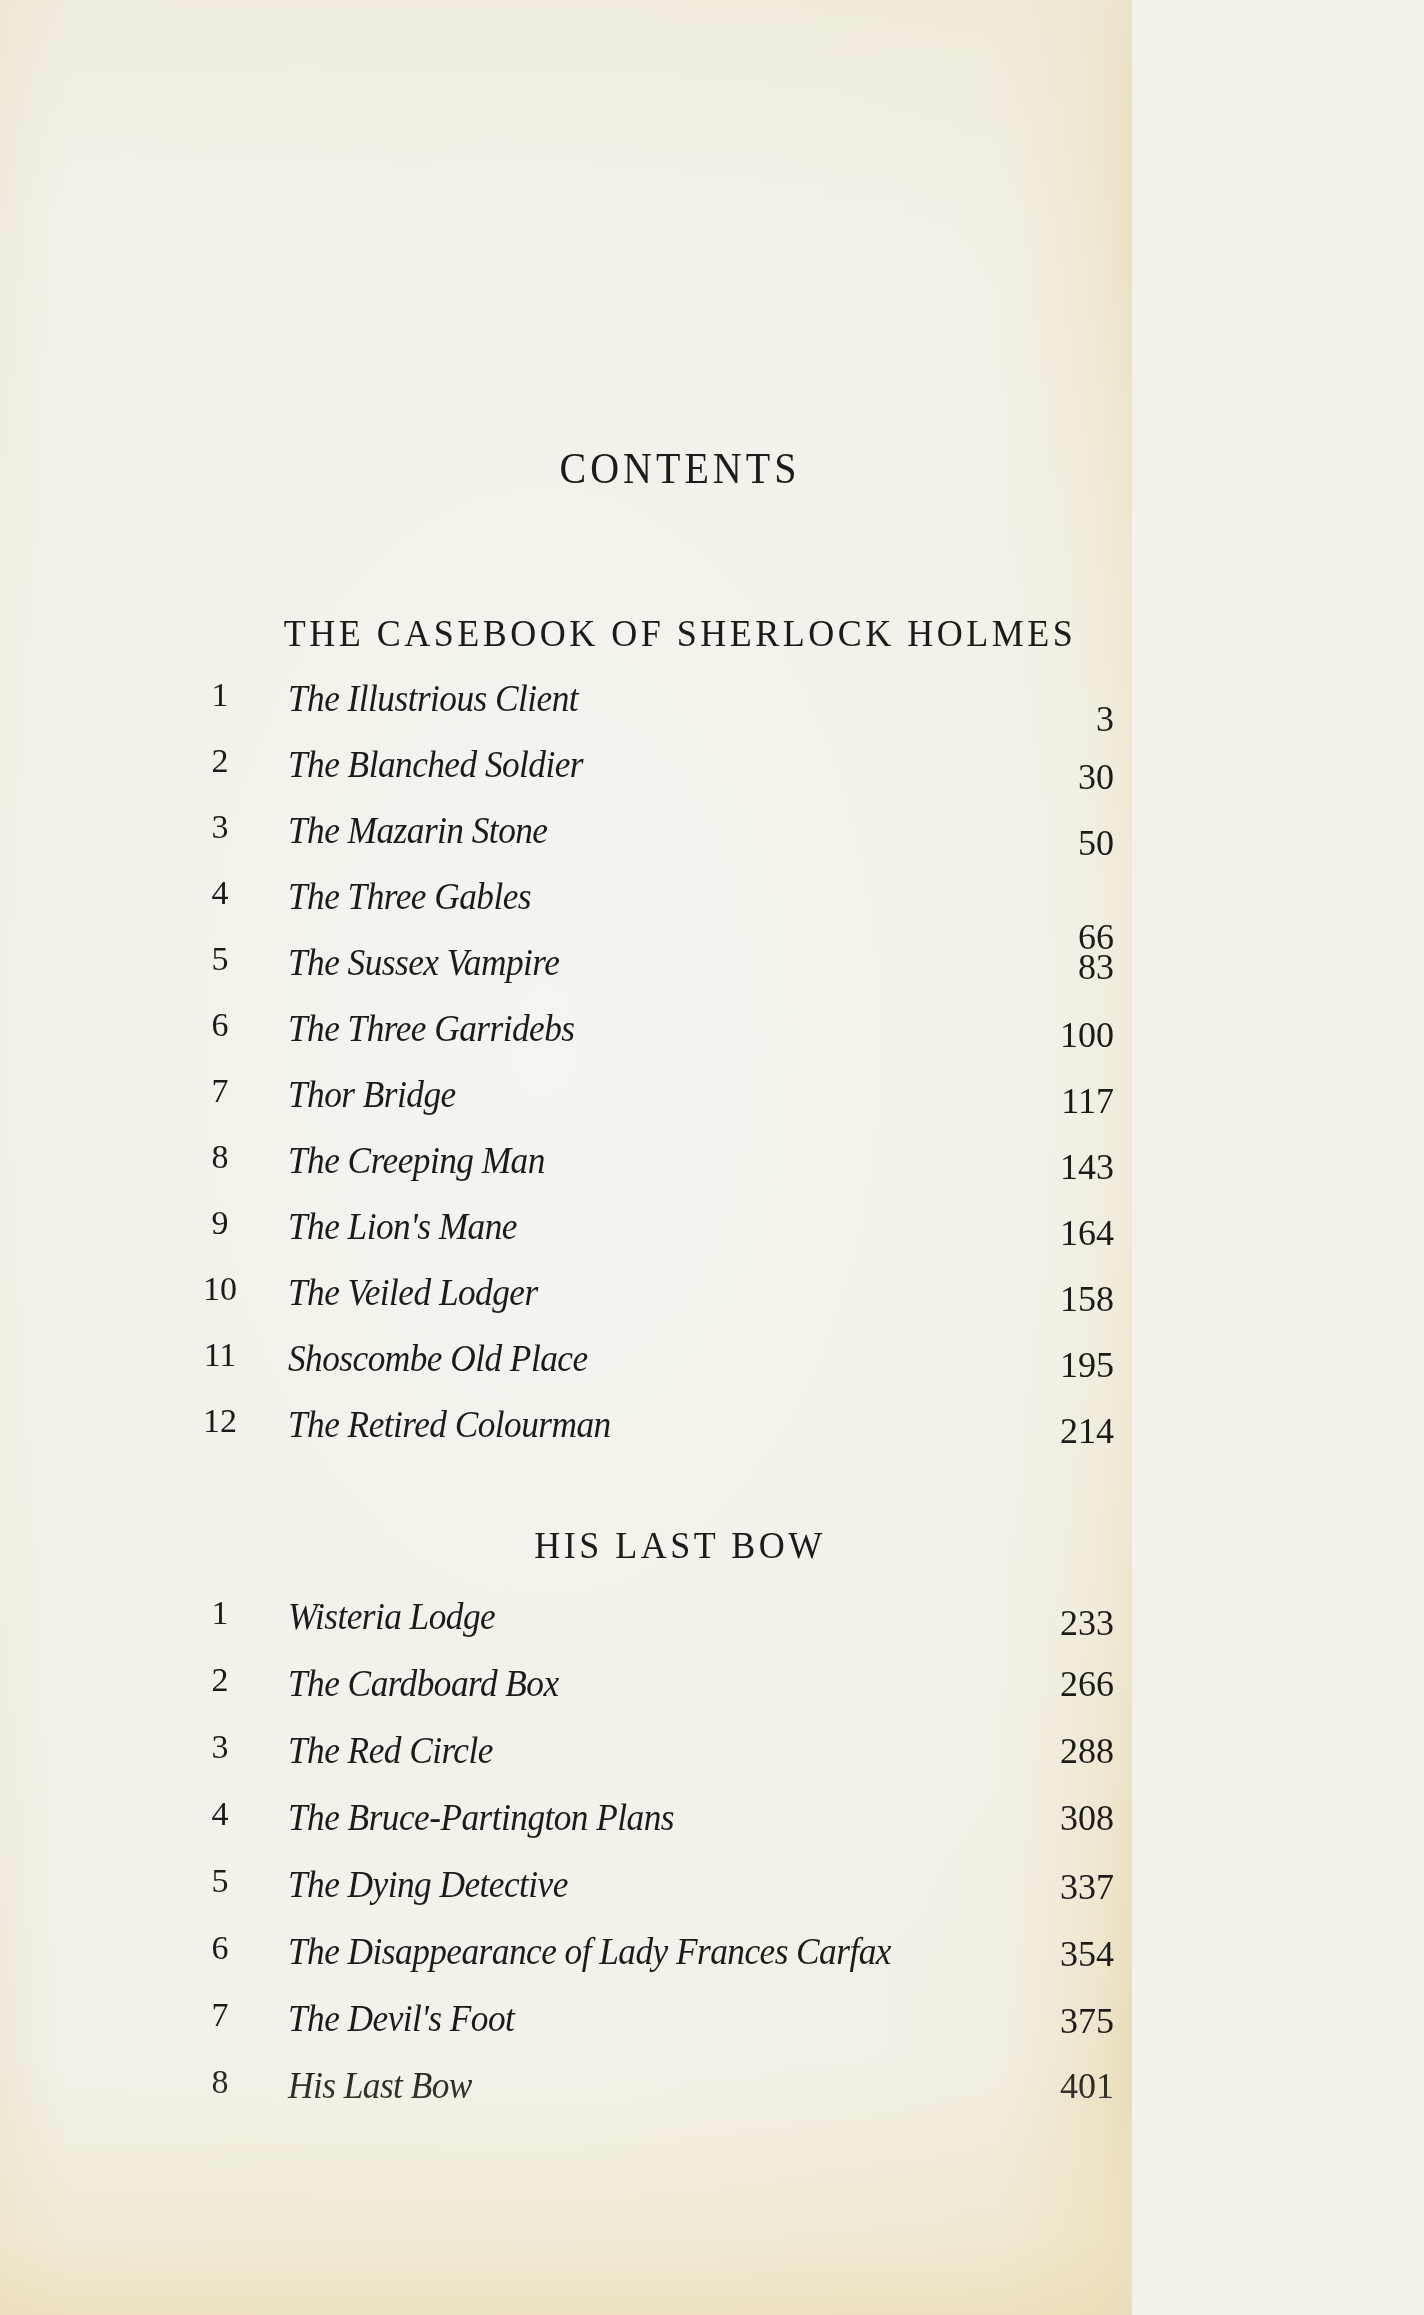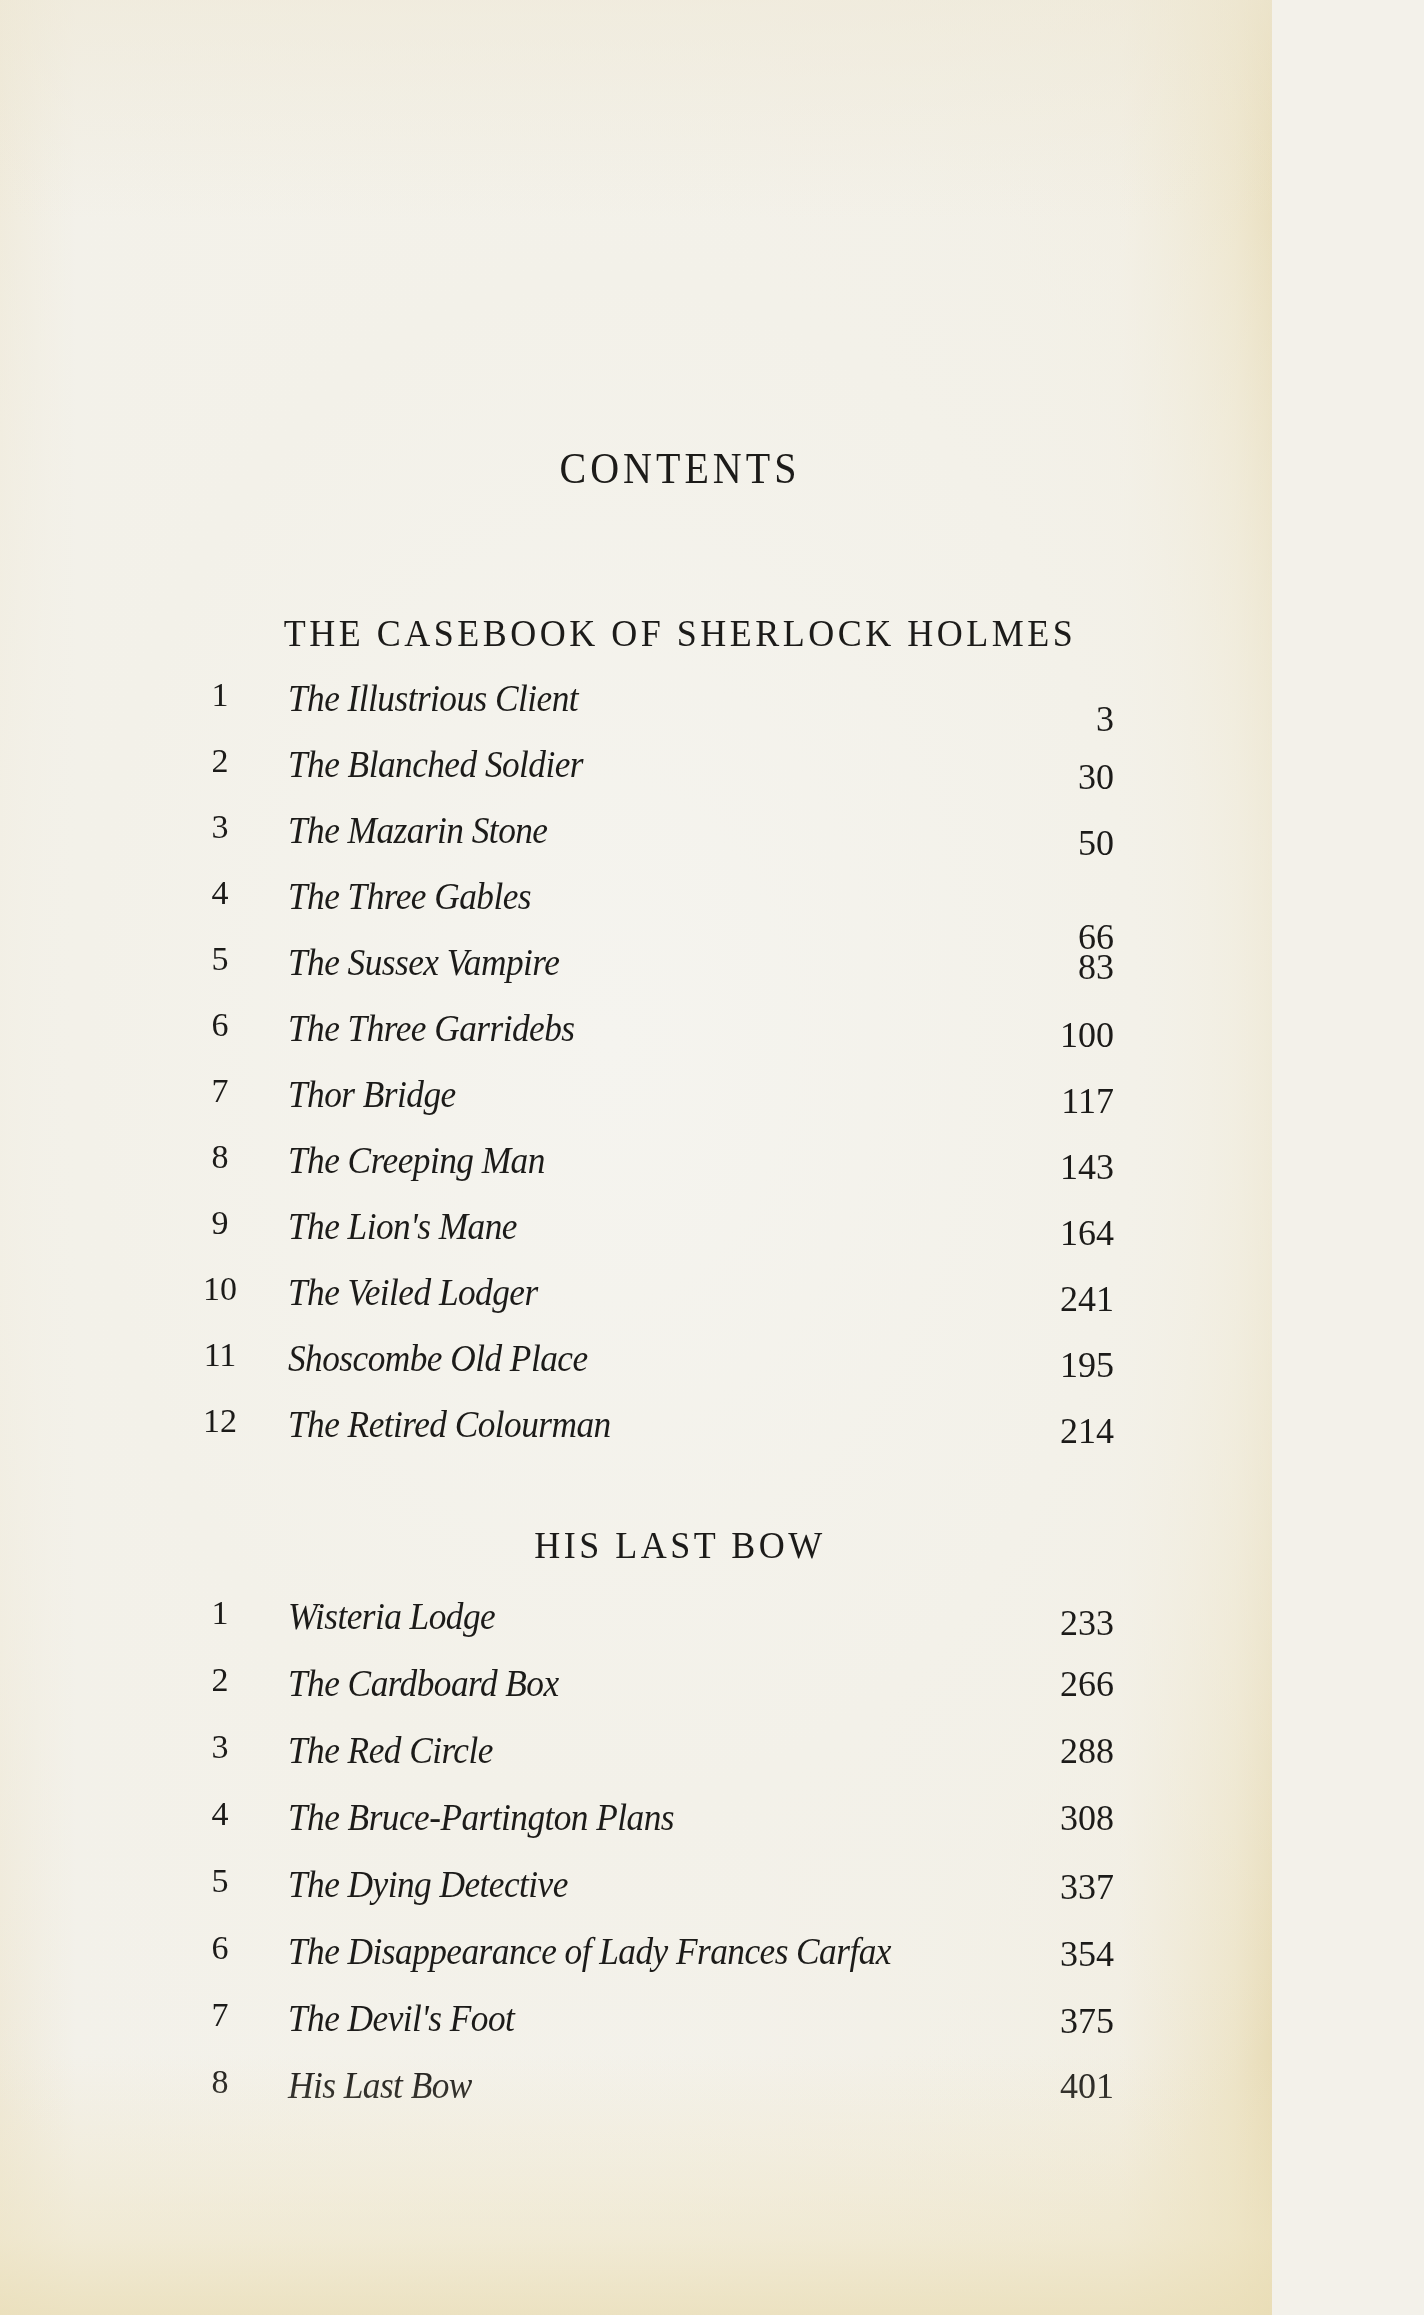--- a/index.html
+++ b/index.html
@@ -2,21 +2,21 @@
 <html><head>
 <meta charset="utf-8">
 <style>
   html, body { margin: 0; padding: 0; }
   body {
     width: 1424px; height: 2315px; overflow: hidden;
     background: #f3f1ea;
   }
   .page {
     position: relative;
-    width: 1272px; height: 2315px;
+    width: 1132px; height: 2315px;
     background:
       radial-gradient(ellipse 75% 60% at 48% 45%, #f5f4ef 0%, #f3f1e9 55%, rgba(243,238,222,0) 100%),
       linear-gradient(to right, #efe9d8 0%, #f3f1ea 6%, #f4f2ec 50%, #f2eee2 88%, #ede4c8 97%, #e8dcb8 100%);
     font-family: "DejaVu Serif", "Liberation Serif", serif;
     color: #1c1b19;
   }
   .page::after {
     content: "";
     position: absolute; left: 0; right: 0; bottom: 0; height: 260px;
     background: linear-gradient(to bottom, rgba(240,232,205,0) 0%, rgba(238,228,195,0.55) 70%, rgba(234,222,183,0.8) 100%);
@@ -118,21 +118,21 @@
     <span class="pg" style="top:8px;">143</span>
   </div>
   <div class="row" style="top:1204px;">
     <span class="num">9</span>
     <span class="story">The Lion's Mane</span>
     <span class="pg" style="top:8px;">164</span>
   </div>
   <div class="row" style="top:1270px;">
     <span class="num">10</span>
     <span class="story">The Veiled Lodger</span>
-    <span class="pg" style="top:8px;">241</span>
+    <span class="pg" style="top:8px;">158</span>
   </div>
   <div class="row" style="top:1336px;">
     <span class="num">11</span>
     <span class="story">Shoscombe Old Place</span>
     <span class="pg" style="top:8px;">195</span>
   </div>
   <div class="row" style="top:1402px;">
     <span class="num">12</span>
     <span class="story">The Retired Colourman</span>
     <span class="pg" style="top:8px;">214</span>

